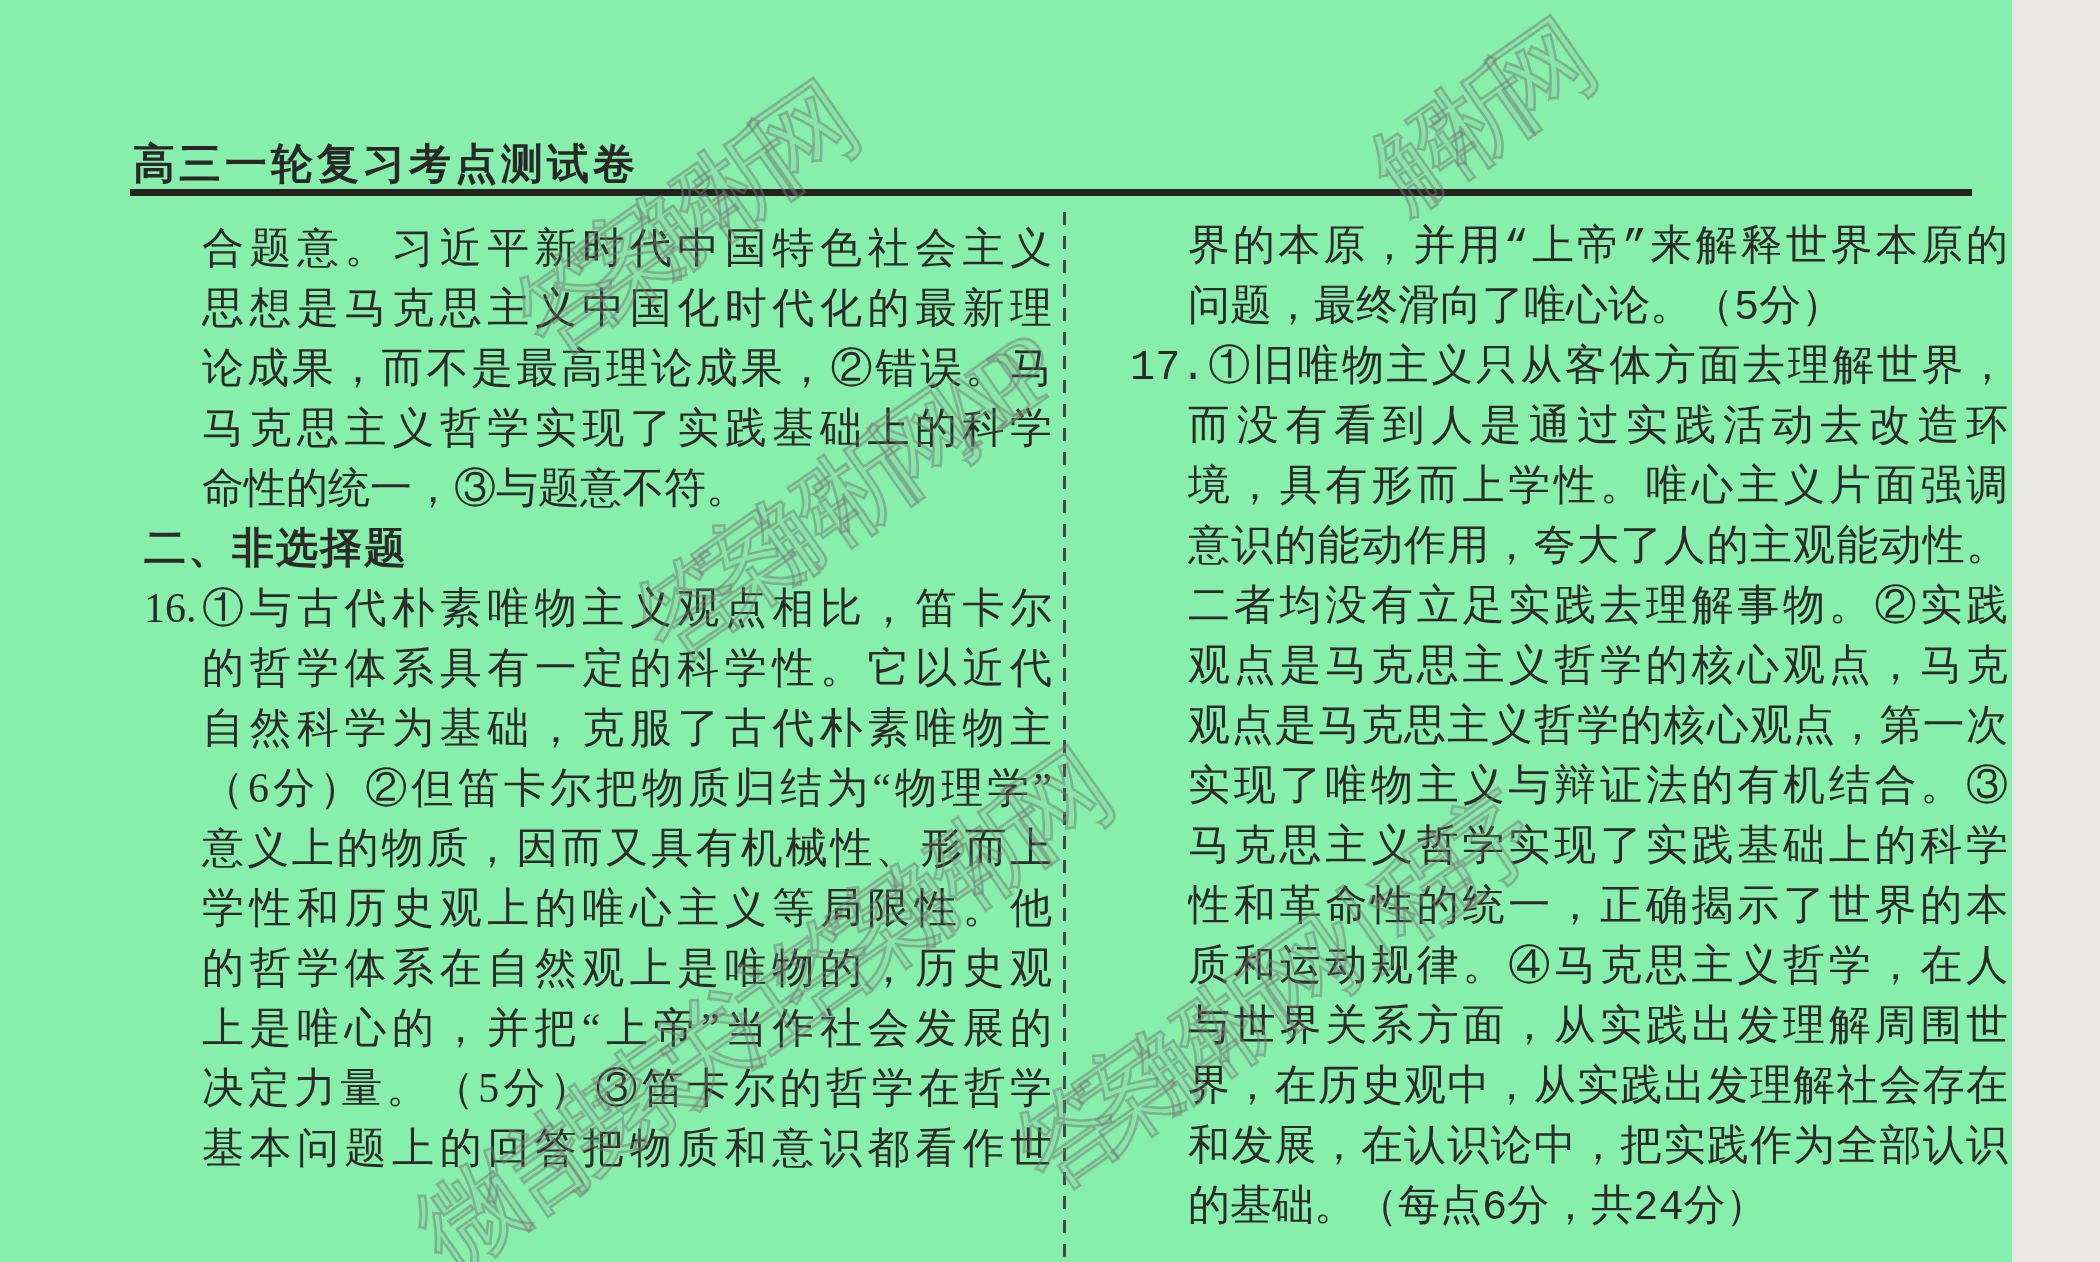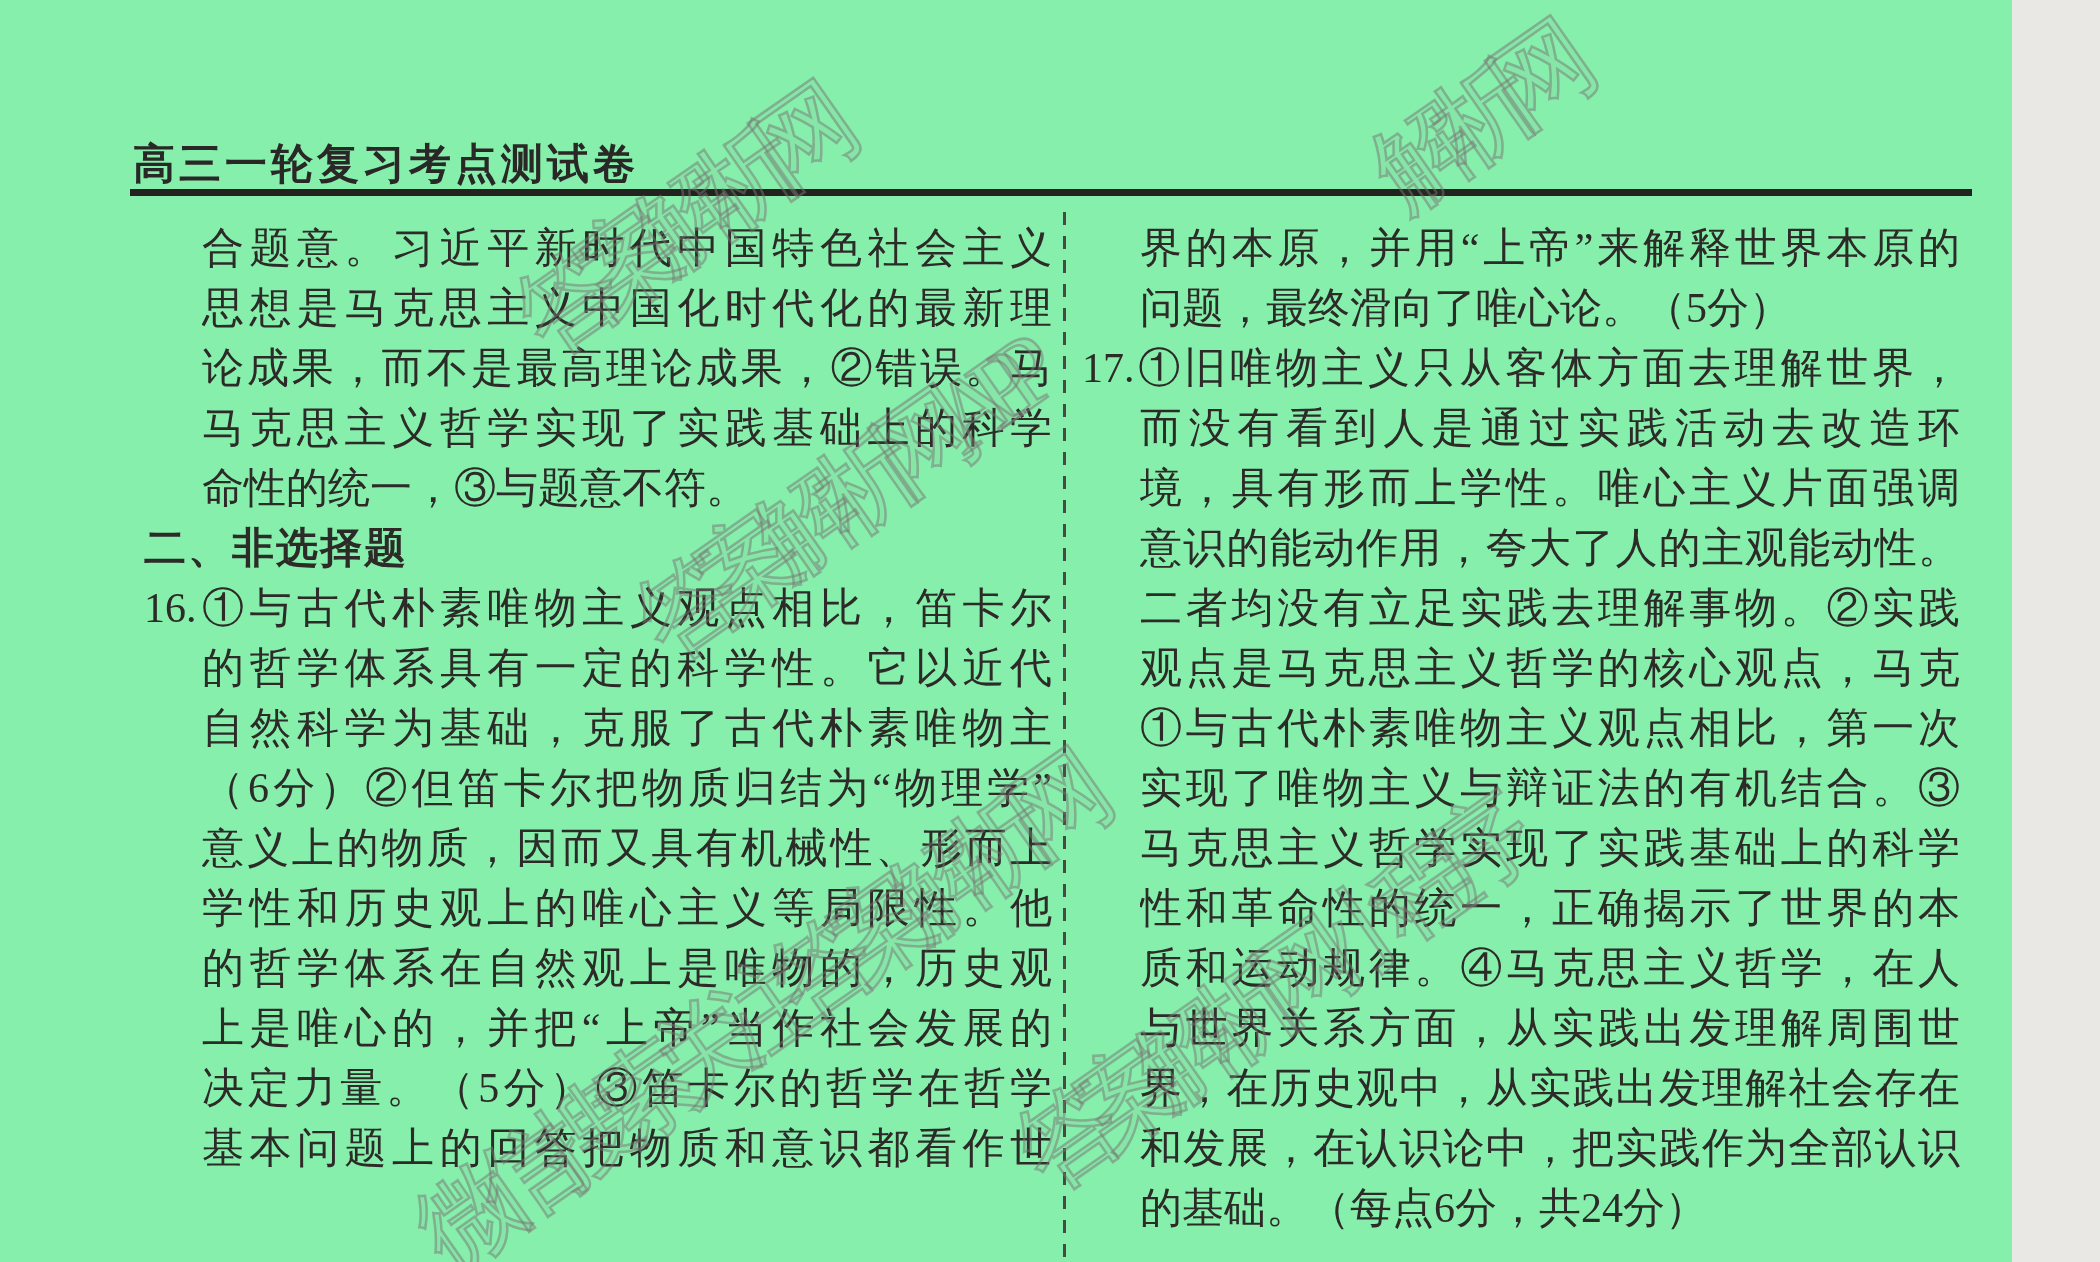--- a/index.html
+++ b/index.html
@@ -23,21 +23,21 @@
   }
   
   .divider{
     position:absolute;left:1063px;top:212px;
     width:3px;height:1050px;
     background:repeating-linear-gradient(to bottom,#4a4845 0 13px,transparent 13px 24px);
   }
   
   .col{position:absolute;top:218px;z-index:1;}
   .col.left{left:202px;width:850px;}
-  .col.right{left:1140px;width:820px;}
+  .col.right{left:1188px;width:820px;font-family:Liberation Mono, monospace;}
   .ln{
     height:60px;line-height:60px;overflow:hidden;
     font-size:42px;color:#2d2b28;
     text-align:justify;text-align-last:justify;text-justify:inter-character;
     white-space:normal;
   }
   .ln.short{text-align:right;text-align-last:left;}
   .ln.hang{margin-left:-58px;}
   .ln.heading{font-weight:600;letter-spacing:2px;}
   
@@ -87,21 +87,21 @@
 
   <div class="col right">
     <div class="ln">界的本原，并用“上帝”来解释世界本原的</div>
     <div class="ln short">问题，最终滑向了唯心论。（5分）</div>
     <div class="ln hang">17.①旧唯物主义只从客体方面去理解世界，</div>
     <div class="ln">而没有看到人是通过实践活动去改造环</div>
     <div class="ln">境，具有形而上学性。唯心主义片面强调</div>
     <div class="ln">意识的能动作用，夸大了人的主观能动性。</div>
     <div class="ln">二者均没有立足实践去理解事物。②实践</div>
     <div class="ln">观点是马克思主义哲学的核心观点，马克</div>
-    <div class="ln">①与古代朴素唯物主义观点相比，第一次</div>
+    <div class="ln">观点是马克思主义哲学的核心观点，第一次</div>
     <div class="ln">实现了唯物主义与辩证法的有机结合。③</div>
     <div class="ln">马克思主义哲学实现了实践基础上的科学</div>
     <div class="ln">性和革命性的统一，正确揭示了世界的本</div>
     <div class="ln">质和运动规律。④马克思主义哲学，在人</div>
     <div class="ln">与世界关系方面，从实践出发理解周围世</div>
     <div class="ln">界，在历史观中，从实践出发理解社会存在</div>
     <div class="ln">和发展，在认识论中，把实践作为全部认识</div>
     <div class="ln short">的基础。（每点6分，共24分）</div>
   </div>
 

